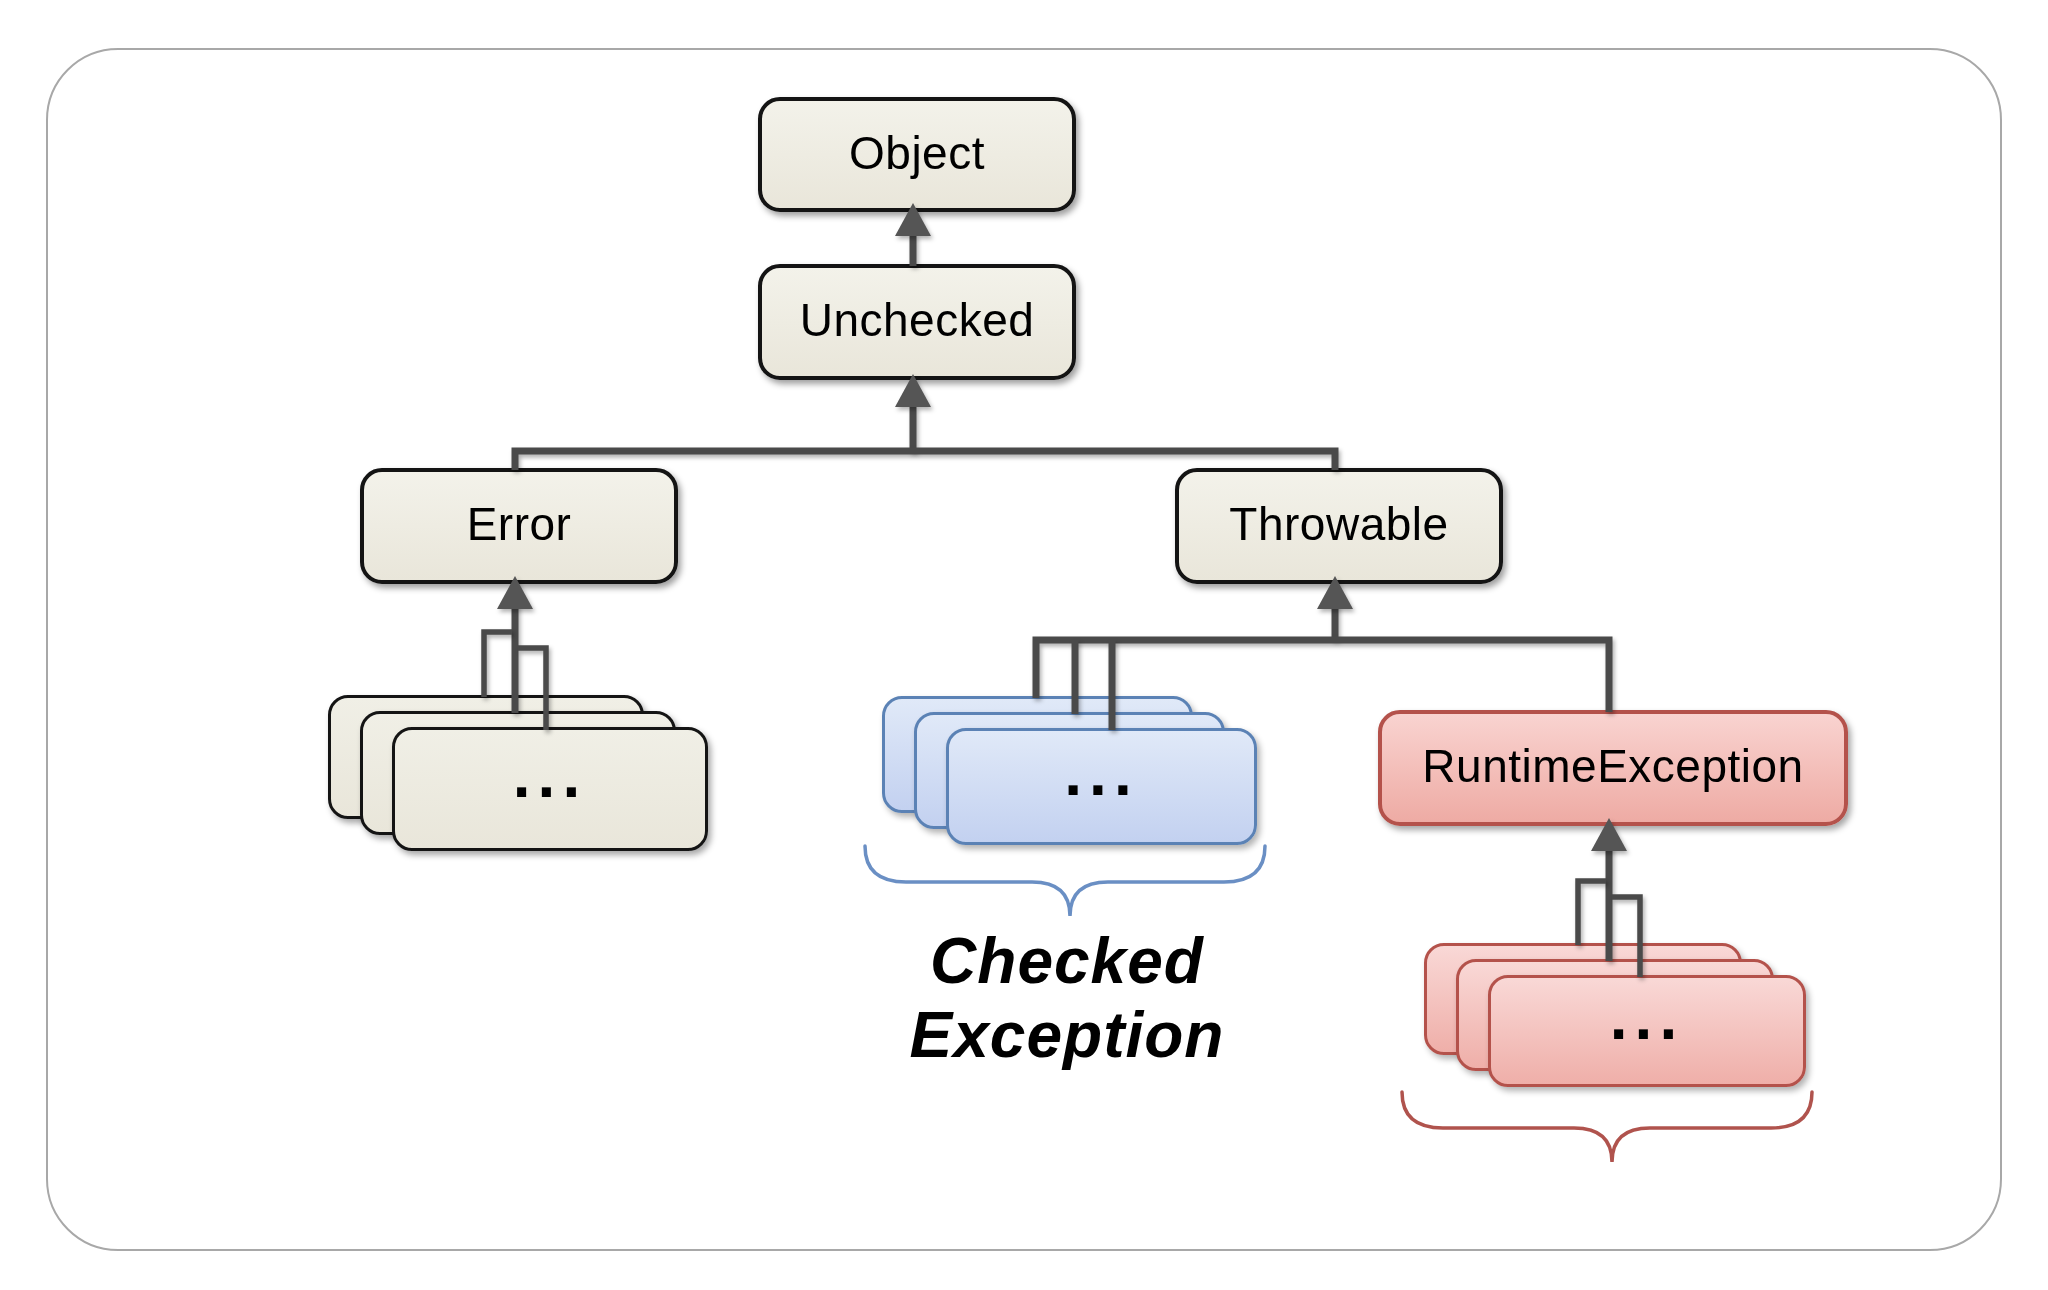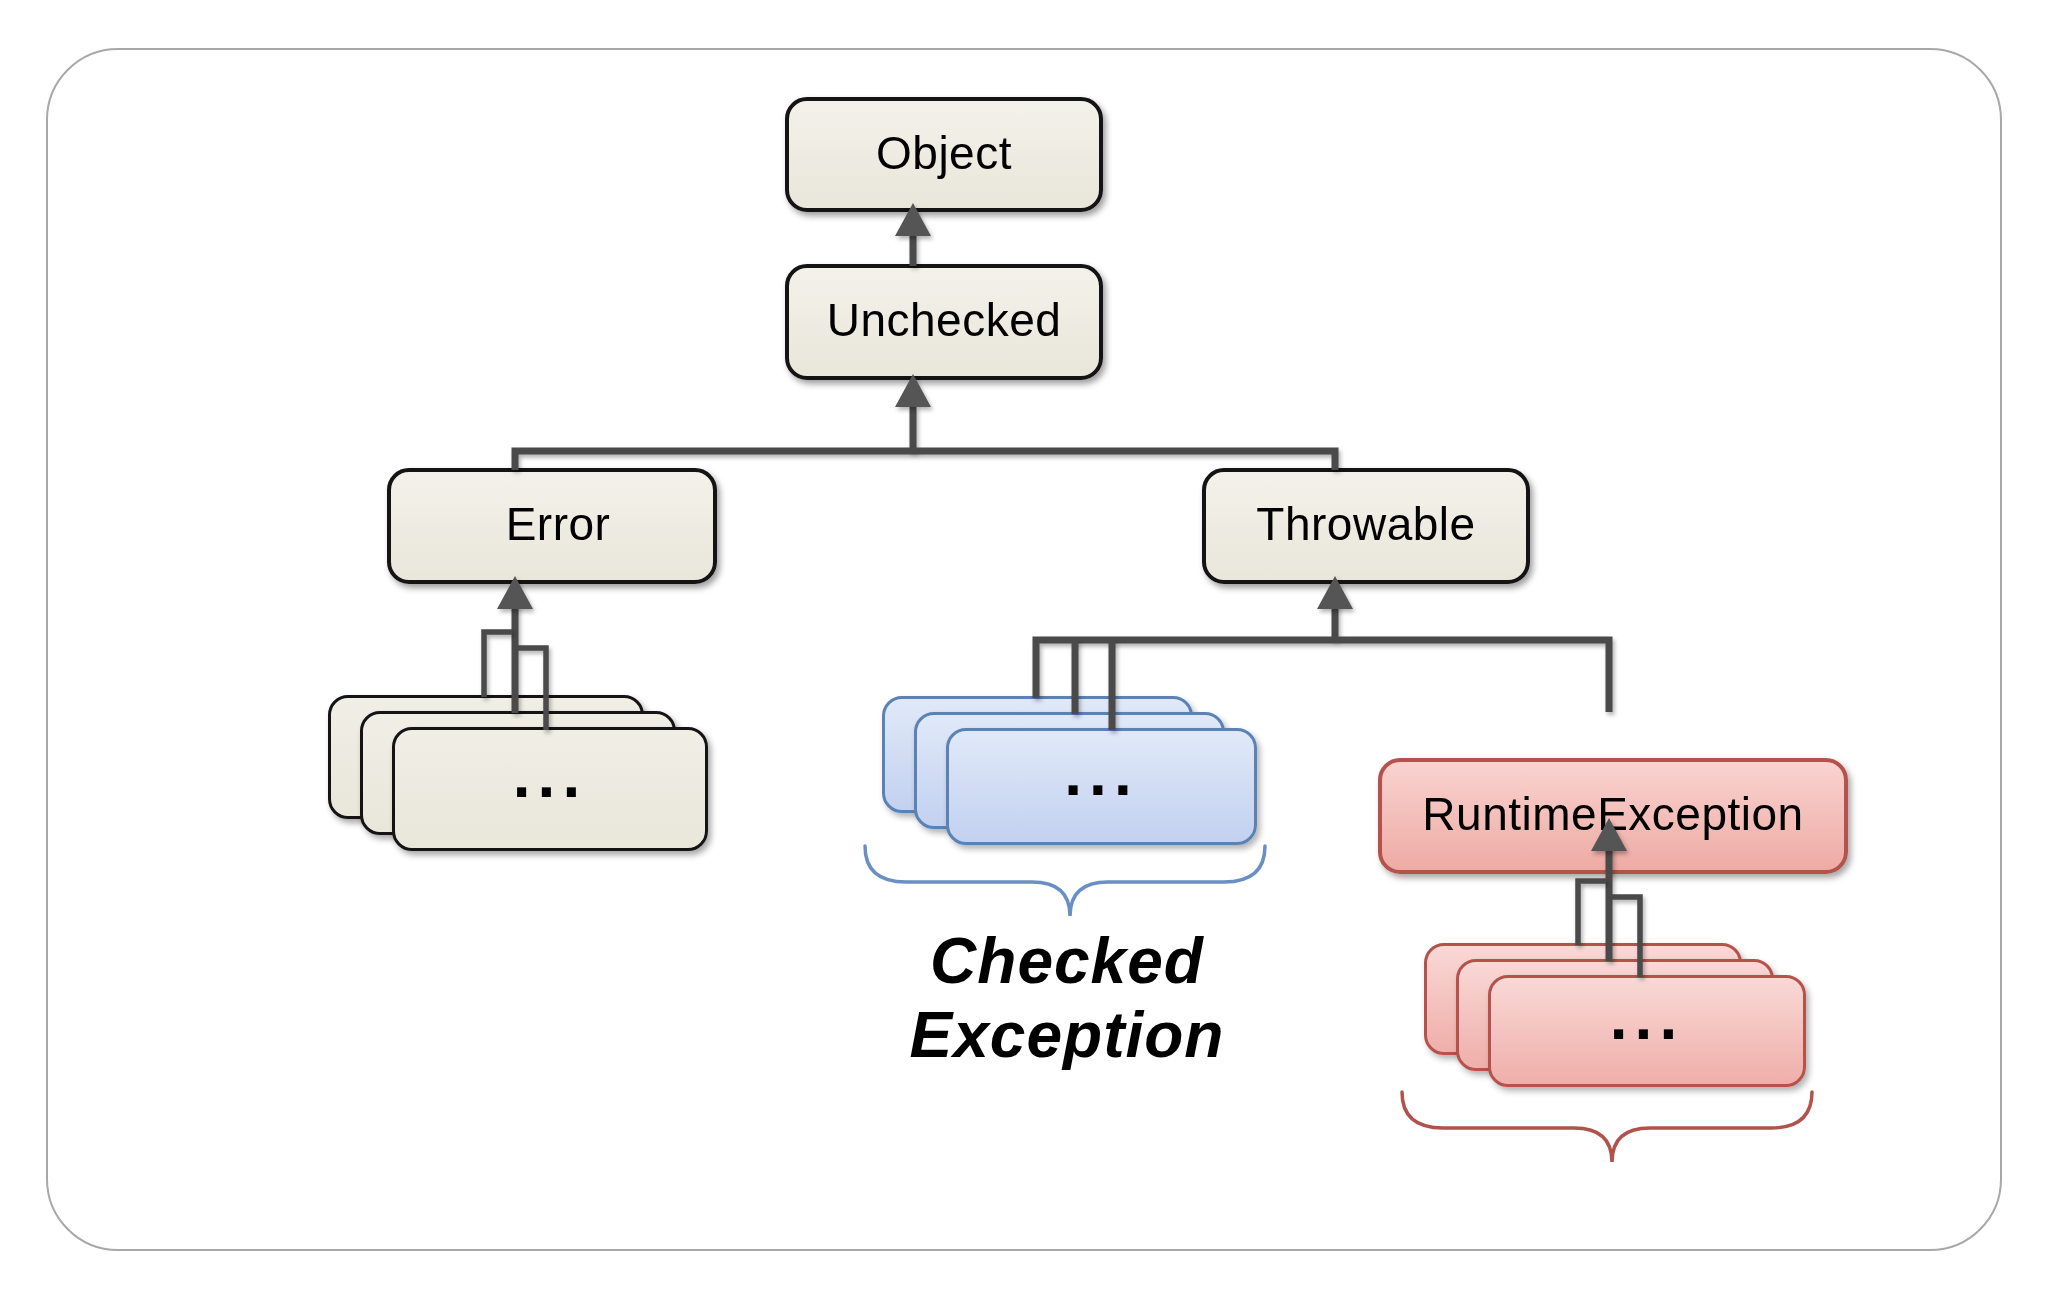--- a/index.html
+++ b/index.html
@@ -14,27 +14,25 @@
   
   .node{
     position:absolute;display:flex;align-items:center;justify-content:center;
     border-radius:22px;font-size:46px;letter-spacing:0.5px;
   }
   .node .lbl{transform:translateY(-2px);}
   .beige{
     background:linear-gradient(180deg,#f3f2ea 0%,#e9e6da 100%);
     border:4px solid #141414;
     box-shadow:3px 4px 6px rgba(0,0,0,0.38);
-    margin-left:27px;
   }
   .pinkbox{
     background:linear-gradient(180deg,#f9d3d0 0%,#eeaba4 100%);
     border:4px solid #b4524b;
     box-shadow:3px 4px 6px rgba(0,0,0,0.35);
-    margin-top:48px;
   }
   
   .card{position:absolute;border-radius:20px;display:flex;align-items:center;justify-content:center;}
   .beige-card{
     background:linear-gradient(180deg,#f0efe6 0%,#e9e6da 100%);
     border:3.5px solid #141414;
     box-shadow:3px 4px 6px rgba(0,0,0,0.35);
   }
   .blue-card{
     background:linear-gradient(180deg,#e0e9f8 0%,#c3d1f0 100%);
@@ -80,21 +78,21 @@
   <div class="card pink-card" style="left:1488px;top:975px;width:312px;height:106px;">
     <span class="dots">...</span>
   </div>
 
   <div class="node beige" style="left:758px;top:97px;width:310px;height:107px;">
     <span class="lbl">Object</span>
   </div>
   <div class="node beige" style="left:758px;top:264px;width:310px;height:108px;">
     <span class="lbl">Unchecked</span>
   </div>
-  <div class="node beige" style="left:360px;top:468px;width:310px;height:108px;padding-left:12px;">
+  <div class="node beige" style="left:360px;top:468px;width:310px;height:108px;">
     <span class="lbl">Error</span>
   </div>
   <div class="node beige" style="left:1175px;top:468px;width:320px;height:108px;">
     <span class="lbl">Throwable</span>
   </div>
   <div class="node pinkbox" style="left:1378px;top:710px;width:462px;height:108px;">
     <span class="lbl">RuntimeException</span>
   </div>
 
   <svg class="wires" width="2048" height="1290" viewBox="0 0 2048 1290">

